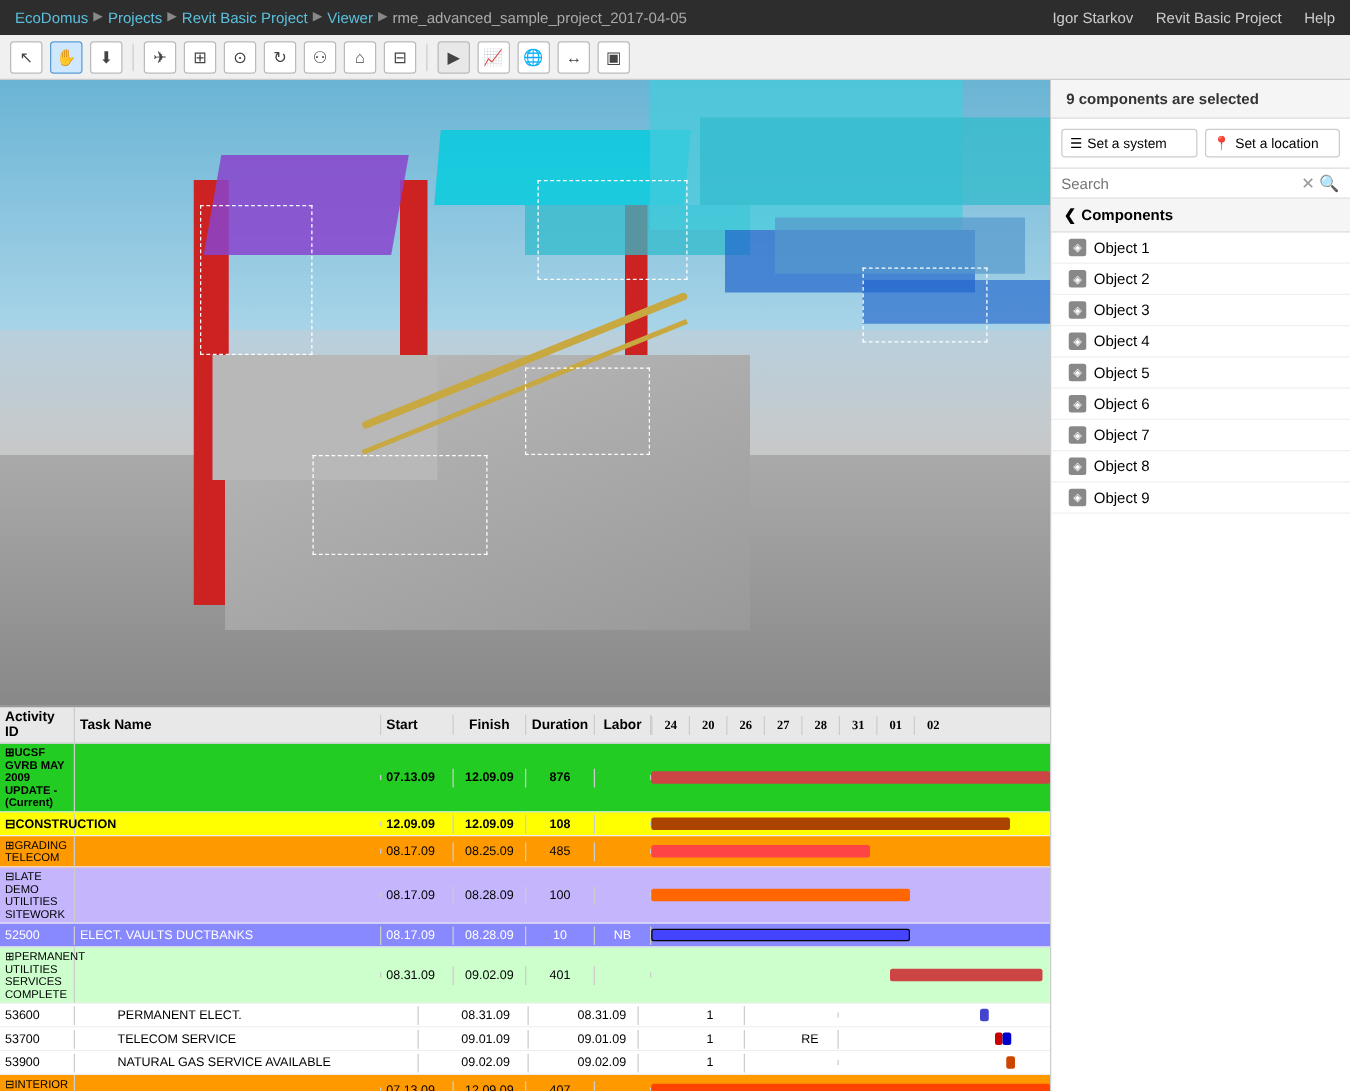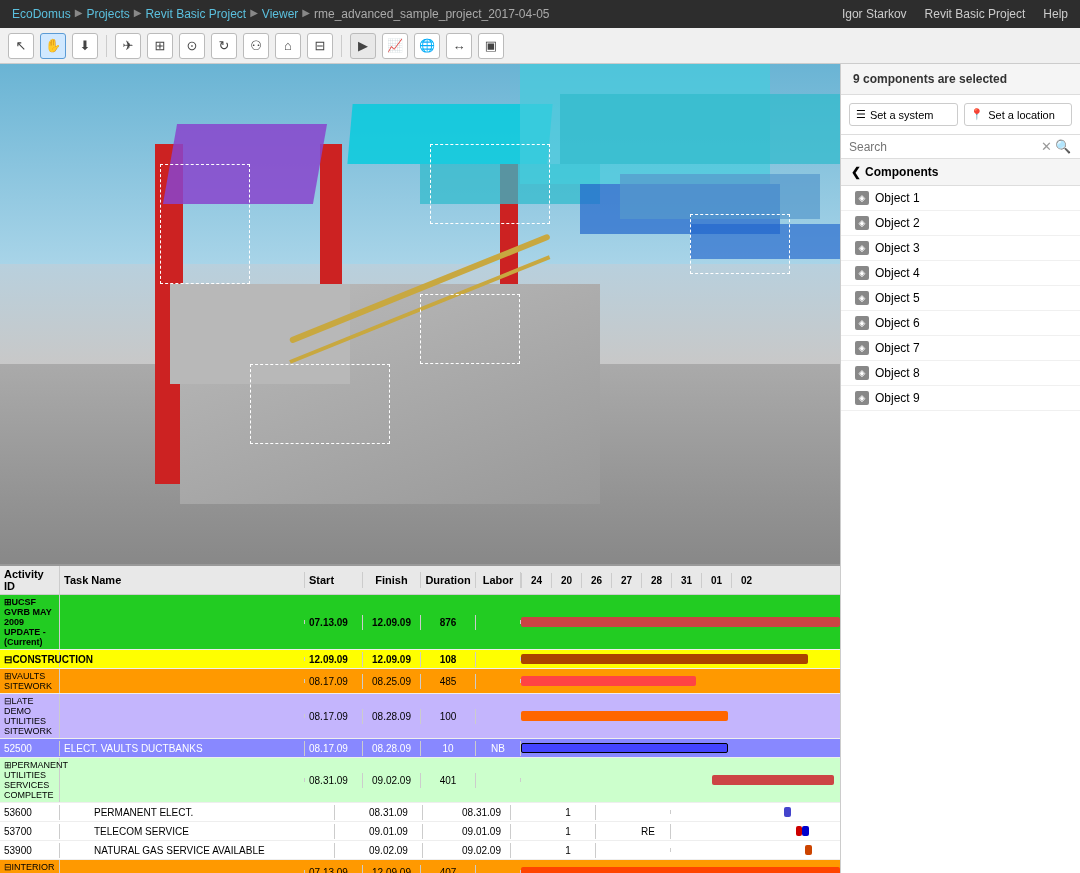--- a/index.html
+++ b/index.html
@@ -98,21 +98,21 @@
       min-height: 22px;
       align-items: center;
     }
     .gantt-col-activity { width: 60px; padding: 2px 4px; border-right: 1px solid #ccc; }
     .gantt-col-taskname { width: 245px; padding: 2px 4px; border-right: 1px solid #ccc; }
     .gantt-col-start { width: 58px; padding: 2px 4px; border-right: 1px solid #ccc; text-align: left; }
     .gantt-col-finish { width: 58px; padding: 2px 4px; border-right: 1px solid #ccc; text-align: center; }
     .gantt-col-duration { width: 55px; padding: 2px 4px; border-right: 1px solid #ccc; text-align: center; }
     .gantt-col-labor { width: 45px; padding: 2px 4px; border-right: 1px solid #ccc; text-align: center; }
     .gantt-col-chart { flex: 1; display: flex; }
-    .gantt-chart-cell { width: 30px; text-align: center; font-size: 10px; border-left: 1px solid #ccc; padding: 2px 0; }
+    .gantt-chart-cell { width: 30px; text-align: center; font-size: 10px; border-left: 1px solid #ccc; padding: 2px 0; font-family: Liberation Serif, serif; }
 
     .gantt-rows { overflow-y: auto; flex: 1; }
     .gantt-row {
       display: flex;
       align-items: center;
       min-height: 18px;
       border-bottom: 1px solid #eee;
       font-size: 10px;
     }
     .gantt-row.row-level0 { background: #22cc22; font-weight: bold; color: #000; }
@@ -348,21 +348,21 @@
           <div class="gantt-col-start">12.09.09</div>
           <div class="gantt-col-finish">12.09.09</div>
           <div class="gantt-col-duration">108</div>
           <div class="gantt-col-labor"></div>
           <div class="gantt-bar-area">
             <div class="gantt-bar" style="left:0%; width:90%; background:#aa4400;"></div>
           </div>
         </div>
 
         <div class="gantt-row" style="background:#ff9900;">
-          <div class="gantt-col-activity" style="font-size:9px;">⊞VAULTS  SITEWORK</div>
+          <div class="gantt-col-activity" style="font-size:9px;">⊞GRADING  TELECOM</div>
           <div class="gantt-col-taskname"></div>
           <div class="gantt-col-start">08.17.09</div>
           <div class="gantt-col-finish">08.25.09</div>
           <div class="gantt-col-duration">485</div>
           <div class="gantt-col-labor"></div>
           <div class="gantt-bar-area">
             <div class="gantt-bar" style="left:0%; width:55%; background:#ff4444;"></div>
           </div>
         </div>
 

